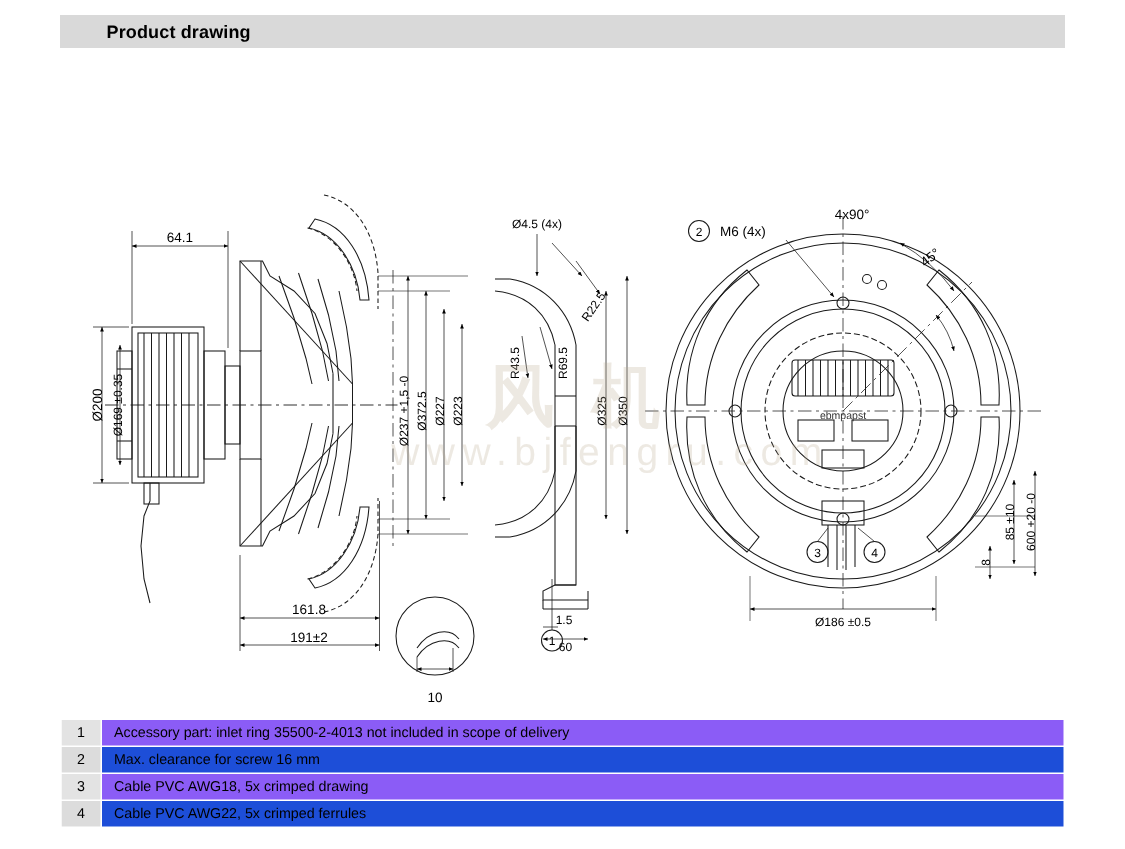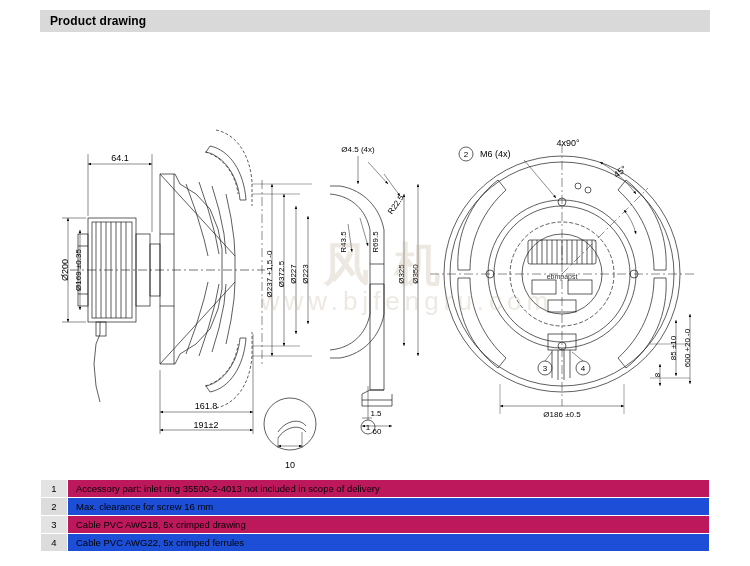--- a/index.html
+++ b/index.html
@@ -28,20 +28,21 @@
     height: 22px;
     background: #d9d9d9;
     display: flex;
     align-items: center;
   }
   .header-title {
     font-size: 12px;
     font-weight: bold;
     padding-left: 10px;
     letter-spacing: 0.1px;
+    margin-left: 21px;
   }
   
   .canvas {
     position: absolute;
     left: 0;
     top: 34px;
     width: 750px;
     height: 440px;
   }
   .canvas svg {
@@ -86,21 +87,21 @@
     padding: 0 0 0 6px;
     vertical-align: middle;
   }
   .legend td.num {
     width: 26px;
     background: #e3e3e3;
     text-align: center;
     padding-left: 0;
   }
   .legend td.txt {
-    background: #be185d;
+    background: #8b5cf6;
     padding-left: 8px;
   }
   .legend tr.alt td.num { background: #dcdcdc; }
   .legend tr.alt td.txt { background: #1d4ed8; }
 </style>
 </head>
 <body>
 
 <div class="page">
 

